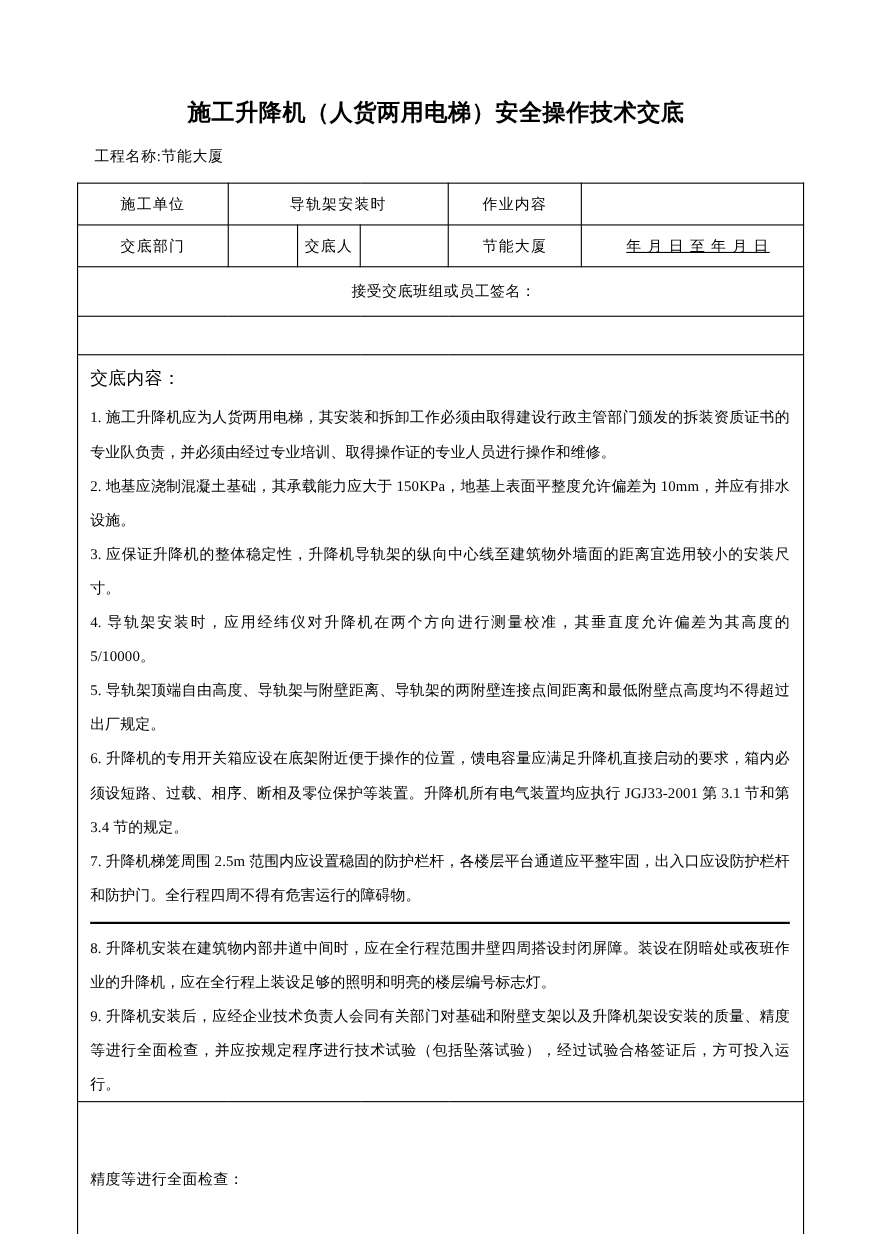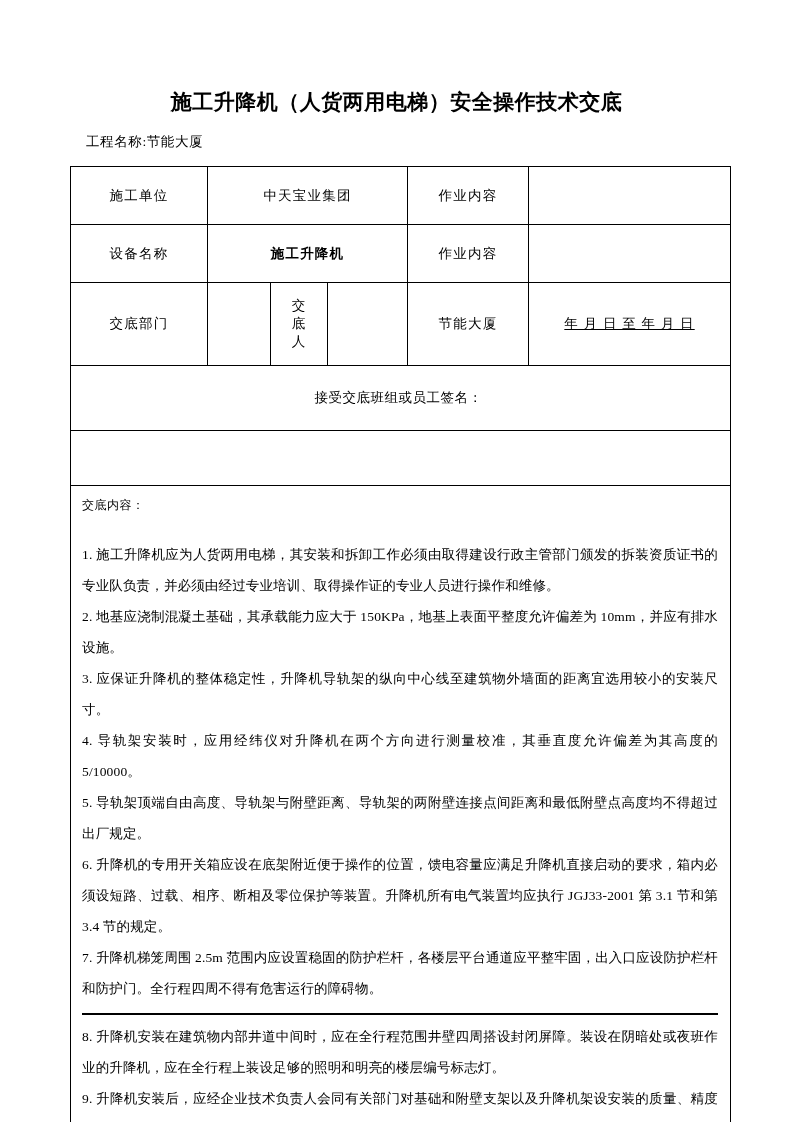--- a/index.html
+++ b/index.html
@@ -55,21 +55,21 @@
     position: absolute;
     left: 70px;
     top: 166px;
     width: 660px;
     border-collapse: collapse;
     table-layout: fixed;
     font-size: 13.5px;
   }
   .tbl td {
     border: 1px solid #000000;
-    padding: 14px;
+    padding: 4px;
     vertical-align: middle;
   }
   .hrow td {
     height: 29px;
     text-align: center;
     letter-spacing: 1.2px;
   }
   .bold-cell {
     font-weight: bold;
     letter-spacing: 1.5px;
@@ -95,23 +95,23 @@
   .content-cell {
     height: 580px;
     vertical-align: top;
     padding: 0 !important;
     position: relative;
   }
   .content-inner {
     padding: 11px 12px 0 11px;
   }
   .content-head {
-    font-size: 12px;
-    letter-spacing: 0.5px;
-    margin-bottom: 25px;
+    font-size: 16px;
+    letter-spacing: 0.5px;
+    margin-bottom: 9px;
   }
   .content-item {
     font-size: 13.5px;
     line-height: 31px;
     letter-spacing: 0.15px;
     text-align: justify;
     text-justify: inter-ideograph;
     margin: 0;
   }
   .pagebreak-rule {
@@ -146,31 +146,25 @@
       <col style="width:63px">
       <col style="width:57px">
       <col style="width:80px">
       <col style="width:121px">
       <col style="width:202px">
     </colgroup>
     <tbody>
 
       <tr class="hrow">
         <td>施工单位</td>
-        <td colspan="3">中天宝业集团</td>
+        <td colspan="3">导轨架安装时</td>
         <td>作业内容</td>
         <td></td>
       </tr>
 
-      <tr class="hrow">
-        <td>设备名称</td>
-        <td colspan="3" class="bold-cell">施工升降机</td>
-        <td>作业内容</td>
-        <td></td>
-      </tr>
 
       <tr class="hrow">
         <td>交底部门</td>
         <td></td>
         <td>交底人</td>
         <td></td>
         <td>节能大厦</td>
         <td class="date-cell">年 月 日 至 年 月 日</td>
       </tr>
 

